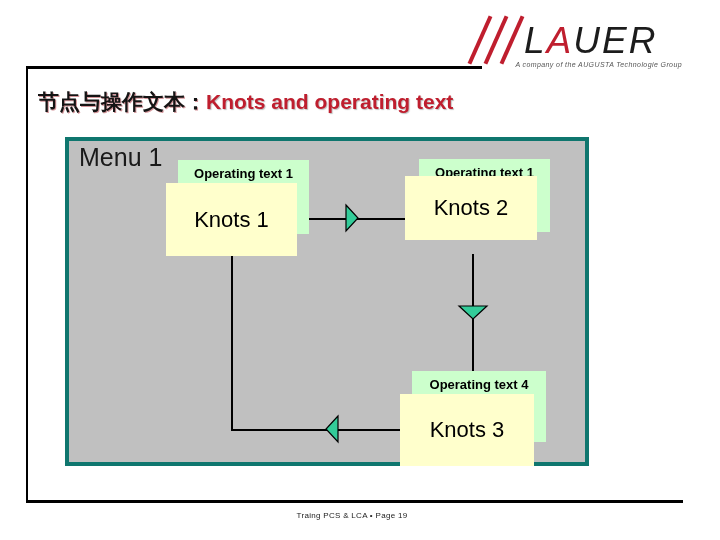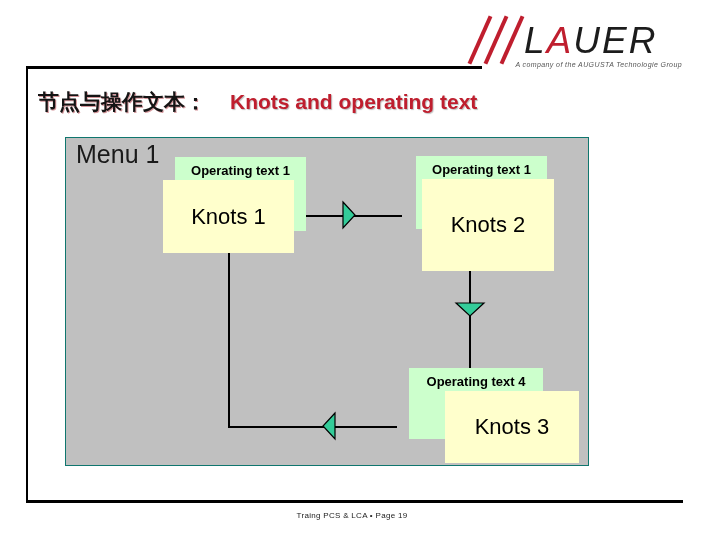--- a/index.html
+++ b/index.html
@@ -33,46 +33,46 @@
   }
 
   
   .frame-top    { position:absolute; left:26px; top:66px;  width:456px; height:3px; background:#000; }
   .frame-left   { position:absolute; left:26px; top:66px;  width:2px;   height:437px; background:#000; }
   .frame-bottom { position:absolute; left:26px; top:500px; width:657px; height:3px; background:#000; }
 
   
   .title { position:absolute; left:38px; top:88px; font-size:21px; font-weight:bold; white-space:nowrap; }
   .title-cn { color:#141414; text-shadow:1px 1px 0 rgba(160,20,30,.45); }
-  .title-en { color:var(--accent-red,#bf1e2e); text-shadow:1px 1px 1px rgba(110,110,110,.45);margin-left:24px; }
+  .title-en { color:var(--accent-red,#bf1e2e); text-shadow:1px 1px 1px rgba(110,110,110,.45); }
 
   
   .panel {
     position:absolute; left:65px; top:137px; width:524px; height:329px;
-    background:var(--panel-gray,#c0c0c0); border:1px solid #0f766e;
+    background:var(--panel-gray,#c0c0c0); border:4px solid #0f766e;
   }
   .menu-label { position:absolute; left:10px; top:2px; font-size:25px; color:#1a1a1a; }
 
   .box { position:absolute; }
   .box-green {
     background:var(--operating-green,#ccffcc);
     font-size:13px; font-weight:bold; color:#000;
     text-align:center; padding-top:6px;
   }
   .box-cream {
     background:var(--knots-cream,#ffffcc);
     font-size:22px; color:#000;
     display:flex; align-items:center; justify-content:center;
   }
   .op1    { left:109px; top:19px;  width:131px; height:74px; }
   .knots1 { left:97px;  top:42px;  width:131px; height:73px; }
   .op5    { left:350px; top:18px;  width:131px; height:73px; }
-  .knots2 { left:336px; top:41px;  width:132px; height:92px;margin-left:20px; }
+  .knots2 { left:336px; top:35px;  width:132px; height:64px; }
   .op10   { left:343px; top:230px; width:134px; height:71px; }
-  .knots3 { left:331px; top:253px; width:134px; height:72px;margin-left:48px; }
+  .knots3 { left:331px; top:253px; width:134px; height:72px; }
 
   .connector { position:absolute; background:#000; }
   .hline-1 { left:228px; top:77px;  width:108px; height:2px; }
   .vline-1 { left:403px; top:113px; width:2px;   height:117px; }
   .vline-2 { left:162px; top:115px; width:2px;   height:175px; }
   .hline-2 { left:162px; top:288px; width:169px; height:2px; }
   .arrow-svg { position:absolute; overflow:visible; }
   .arrow-right { left:277px; top:64px; }
   .arrow-down  { left:390px; top:165px; }
   .arrow-left  { left:257px; top:275px; }

